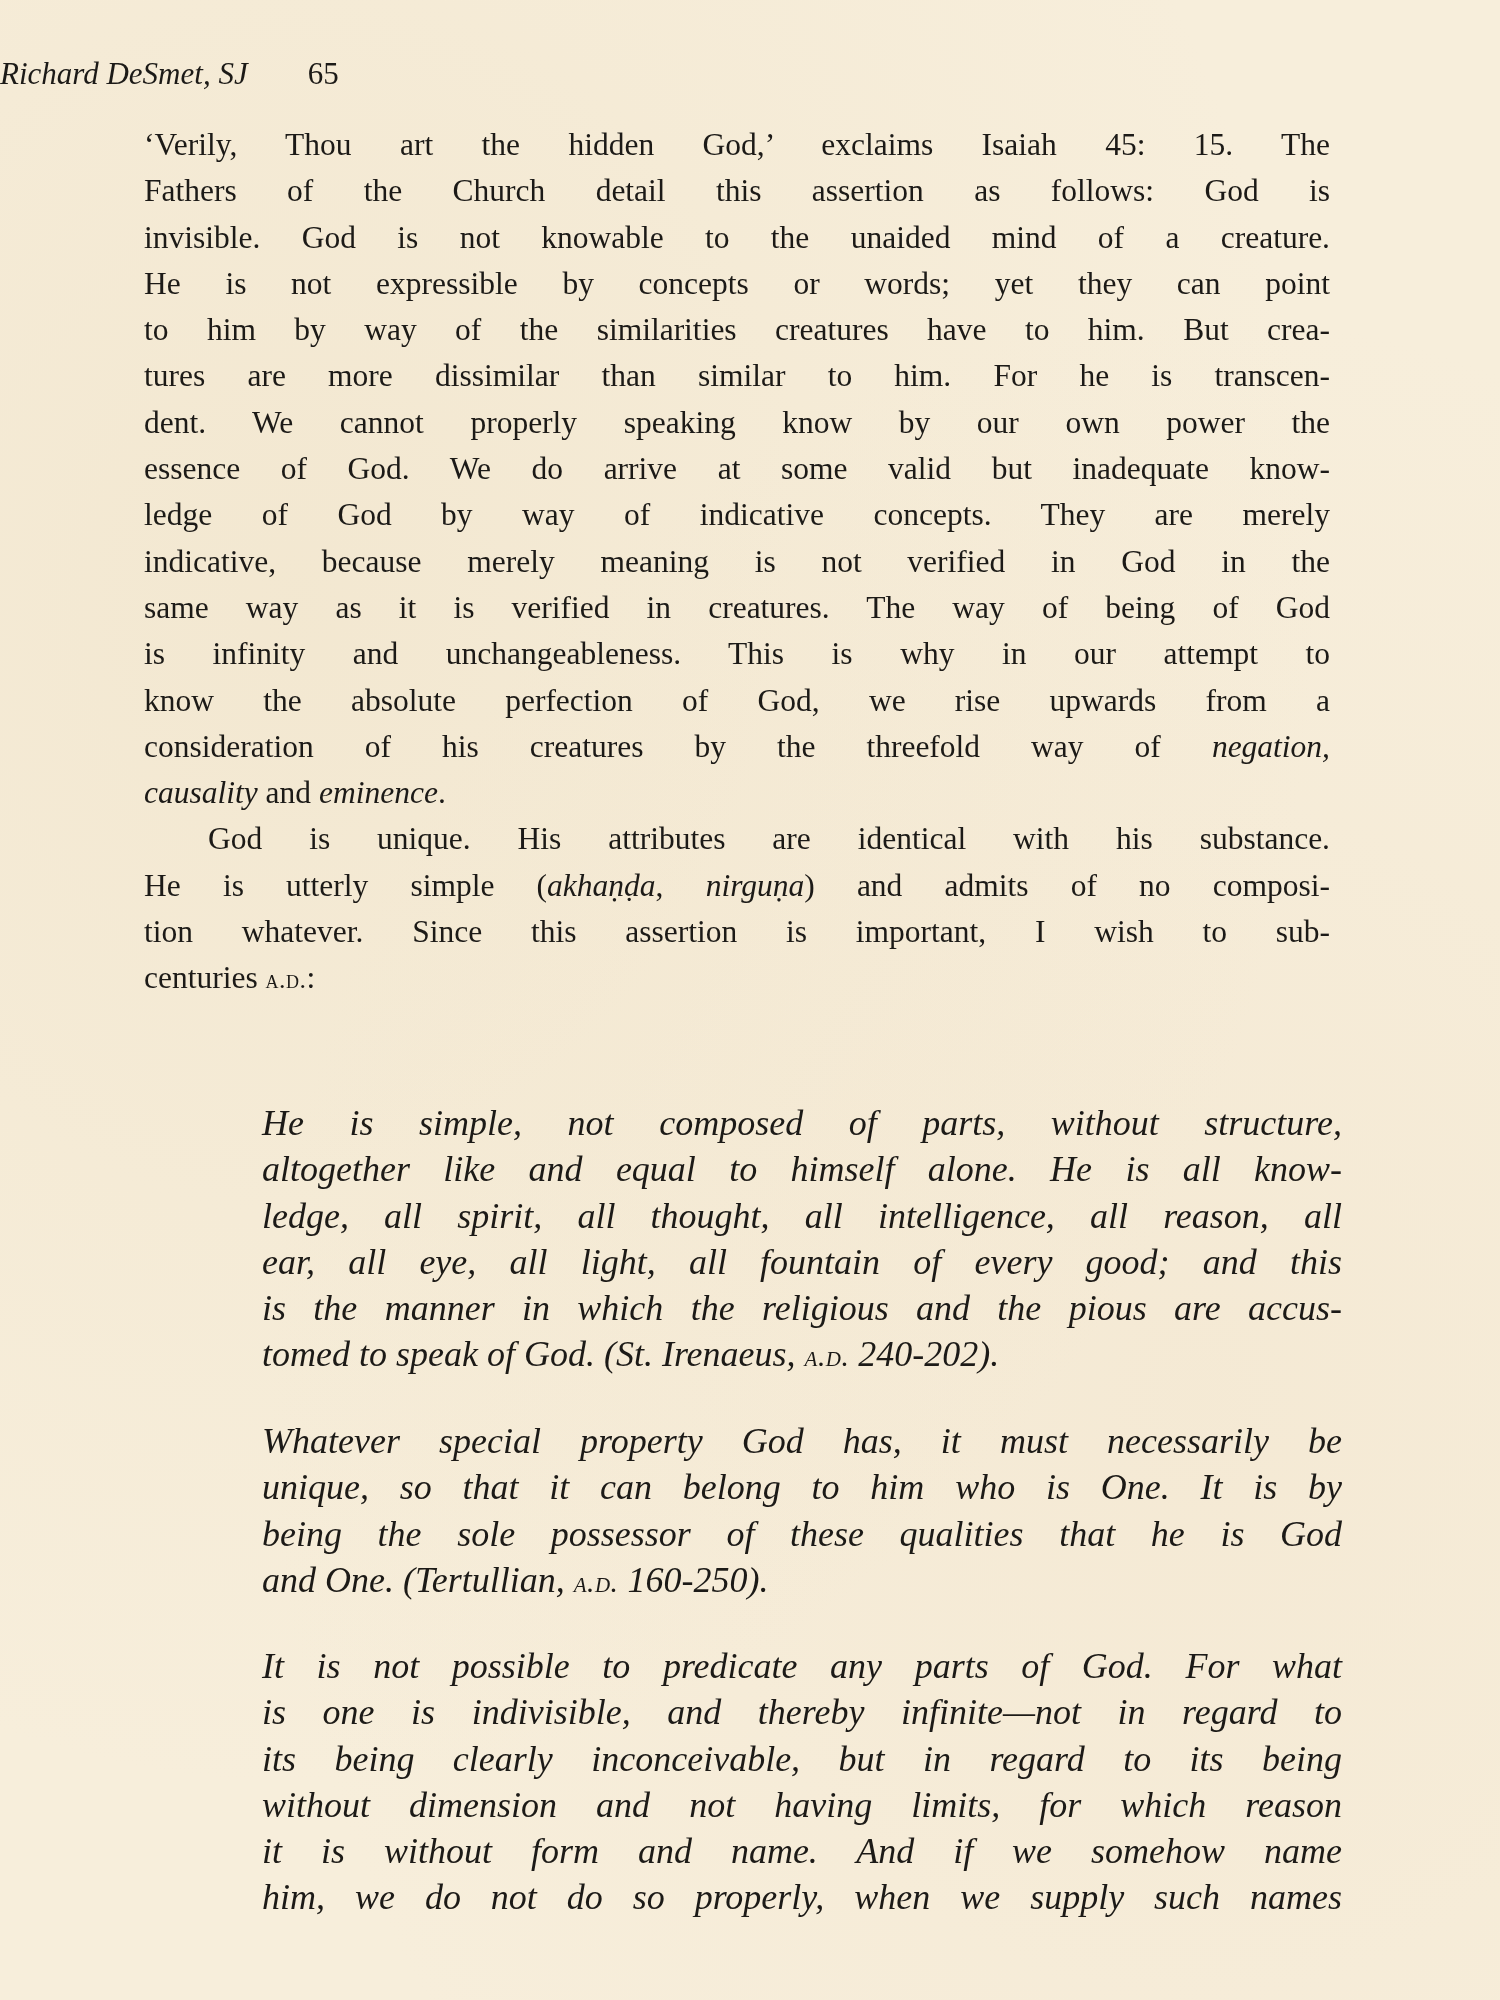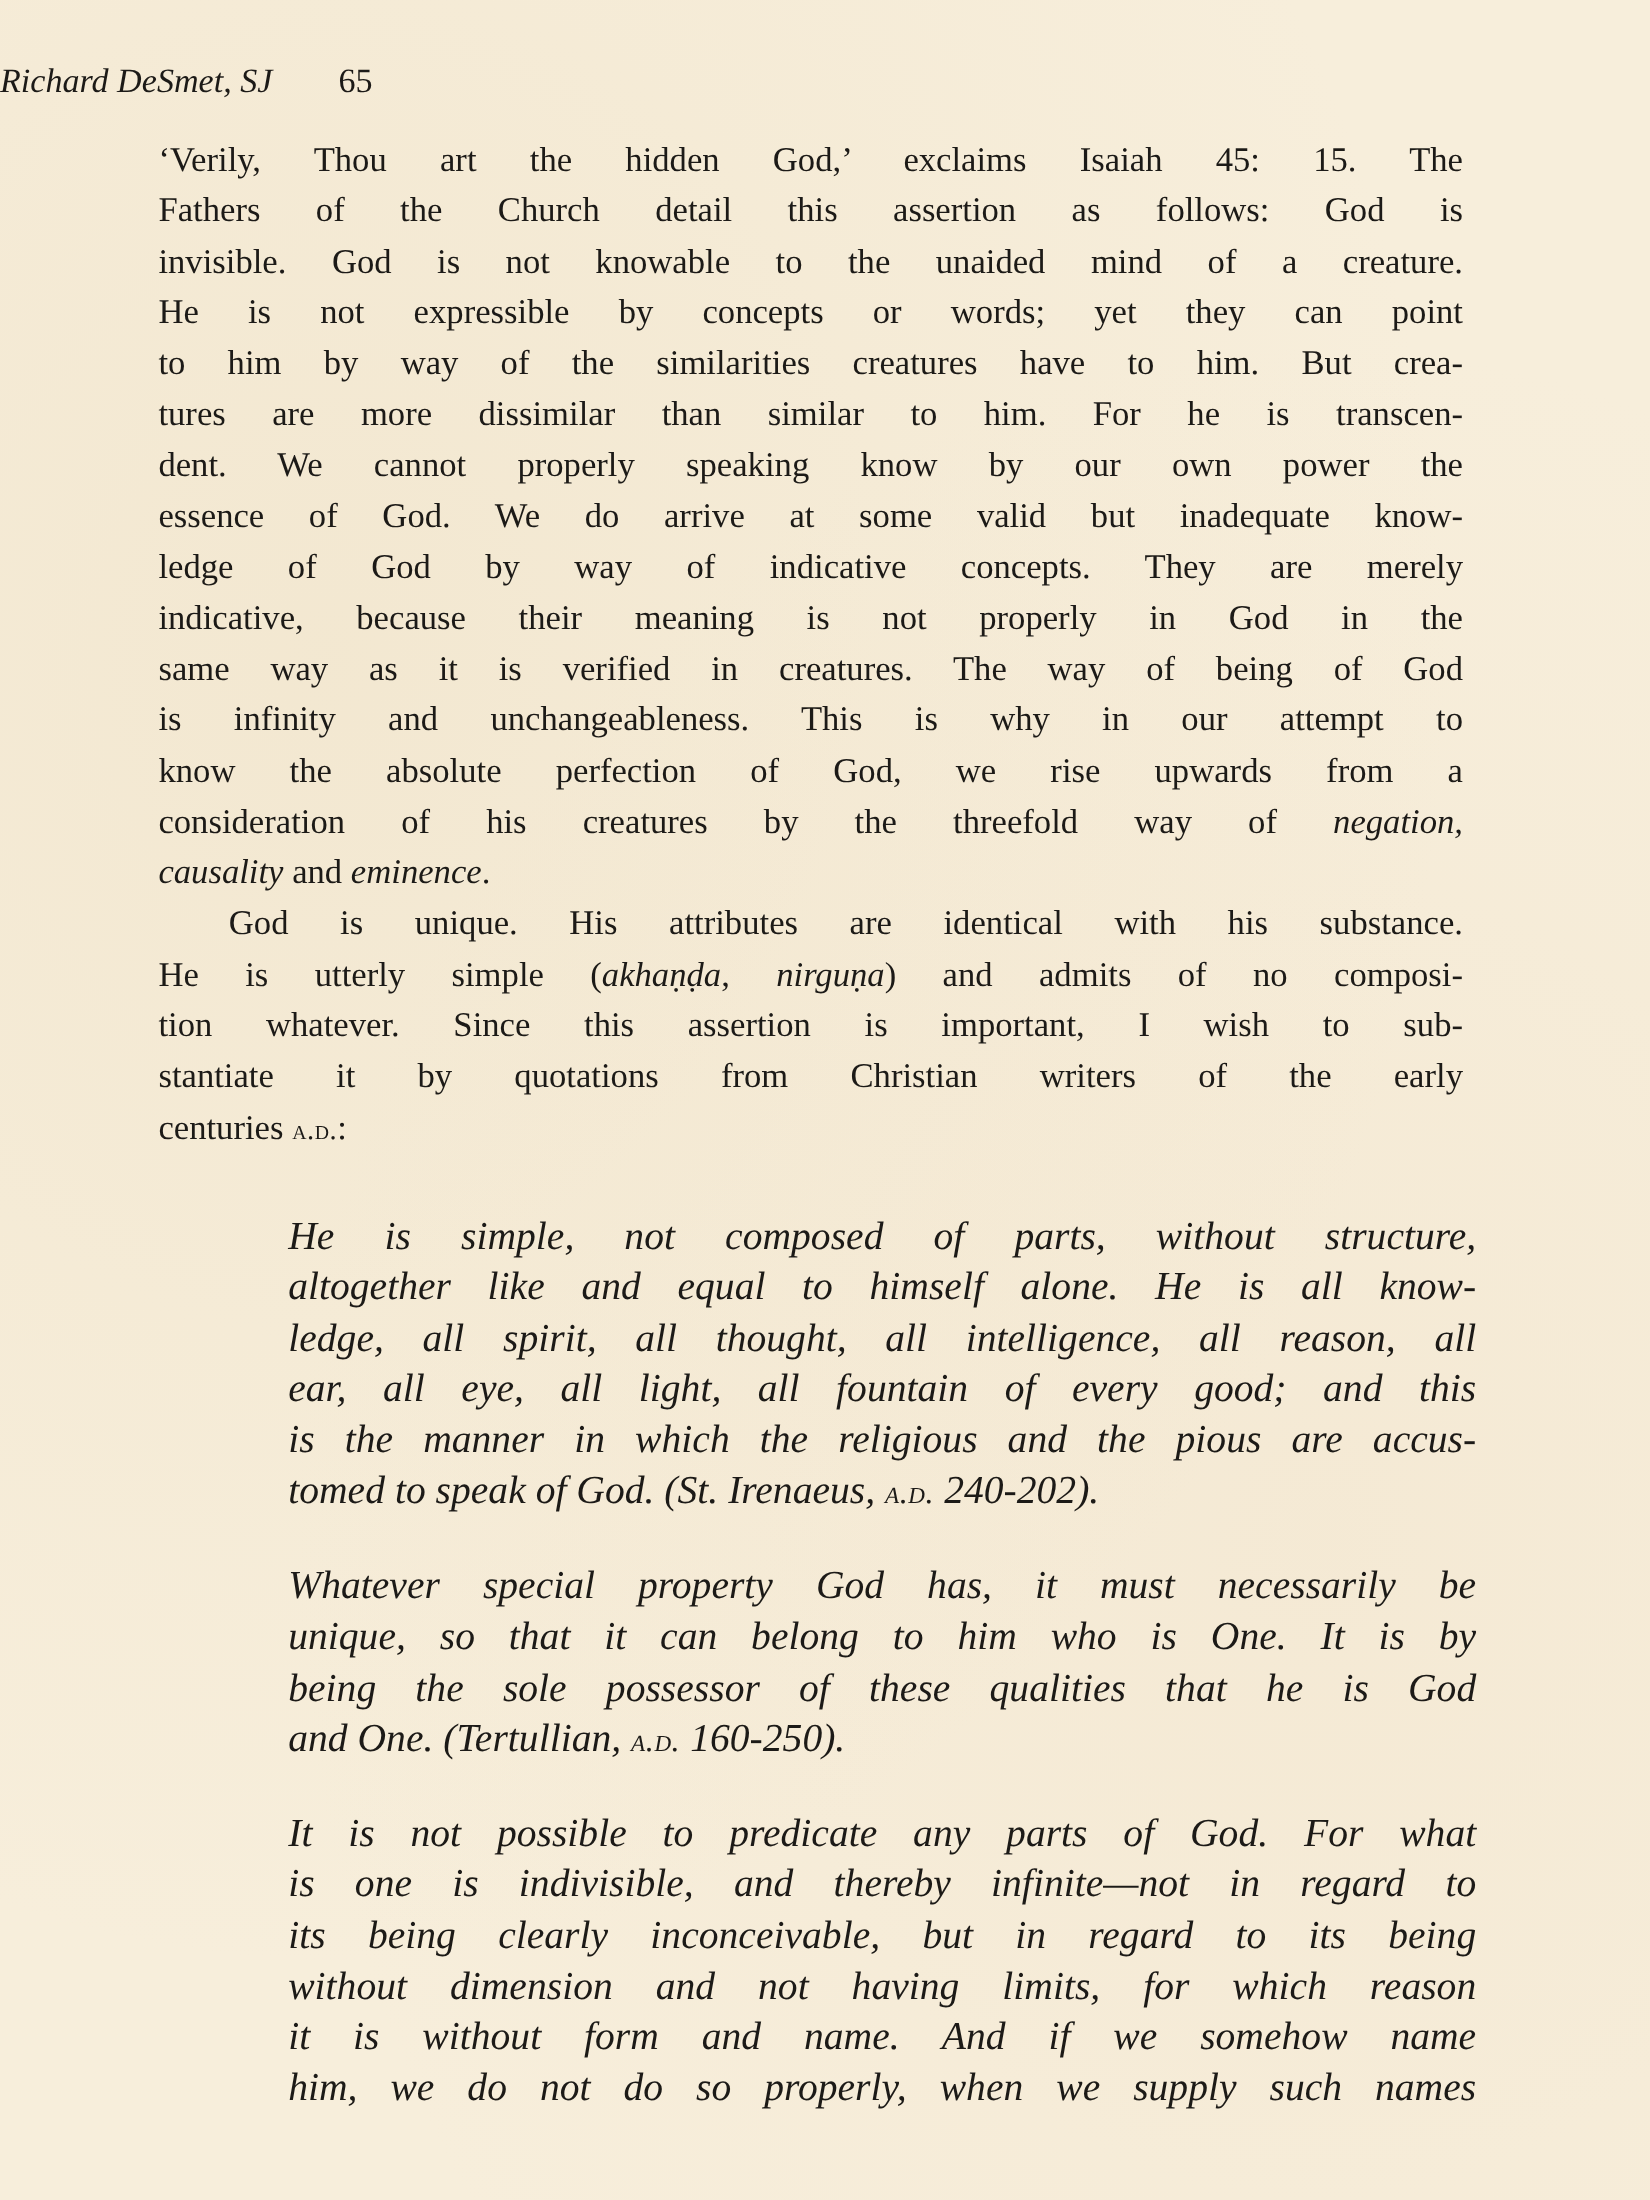--- a/index.html
+++ b/index.html
@@ -89,33 +89,32 @@
     <p>
       <span class="line">‘Verily, Thou art the hidden God,’ exclaims Isaiah 45: 15. The</span>
       <span class="line">Fathers of the Church detail this assertion as follows: God is</span>
       <span class="line">invisible. God is not knowable to the unaided mind of a creature.</span>
       <span class="line">He is not expressible by concepts or words; yet they can point</span>
       <span class="line">to him by way of the similarities creatures have to him. But crea-</span>
       <span class="line">tures are more dissimilar than similar to him. For he is transcen-</span>
       <span class="line">dent. We cannot properly speaking know by our own power the</span>
       <span class="line">essence of God. We do arrive at some valid but inadequate know-</span>
       <span class="line">ledge of God by way of indicative concepts. They are merely</span>
-      <span class="line">indicative, because their meaning is not properly in God in the</span>
+      <span class="line">indicative, because merely meaning is not verified in God in the</span>
       <span class="line">same way as it is verified in creatures. The way of being of God</span>
       <span class="line">is infinity and unchangeableness. This is why in our attempt to</span>
       <span class="line">know the absolute perfection of God, we rise upwards from a</span>
       <span class="line"><span>consideration of his creatures by the threefold way of </span><em>negation,</em></span>
       <span class="line last"><em>causality</em><span> and </span><em>eminence</em><span>.</span></span>
     </p>
 
     <p class="indent" style="margin-top:0;">
       <span class="line" style="text-indent:64px;">God is unique. His attributes are identical with his substance.</span>
       <span class="line" style="text-indent:0;"><span>He is utterly simple (</span><em>akhaṇḍa</em><span>, </span><em>nirguṇa</em><span>) and admits of no composi-</span></span>
       <span class="line" style="text-indent:0;">tion whatever. Since this assertion is important, I wish to sub-</span>
-      <span class="line" style="text-indent:0;">stantiate it by quotations from Christian writers of the early</span>
       <span class="line last" style="text-indent:0;"><span>centuries </span><span class="sc">a.d.</span><span>:</span></span>
     </p>
   </div>
 
   <div class="block-quote q1">
     <p>
       <span class="line">He is simple, not composed of parts, without structure,</span>
       <span class="line">altogether like and equal to himself alone. He is all know-</span>
       <span class="line">ledge, all spirit, all thought, all intelligence, all reason, all</span>
       <span class="line">ear, all eye, all light, all fountain of every good; and this</span>

